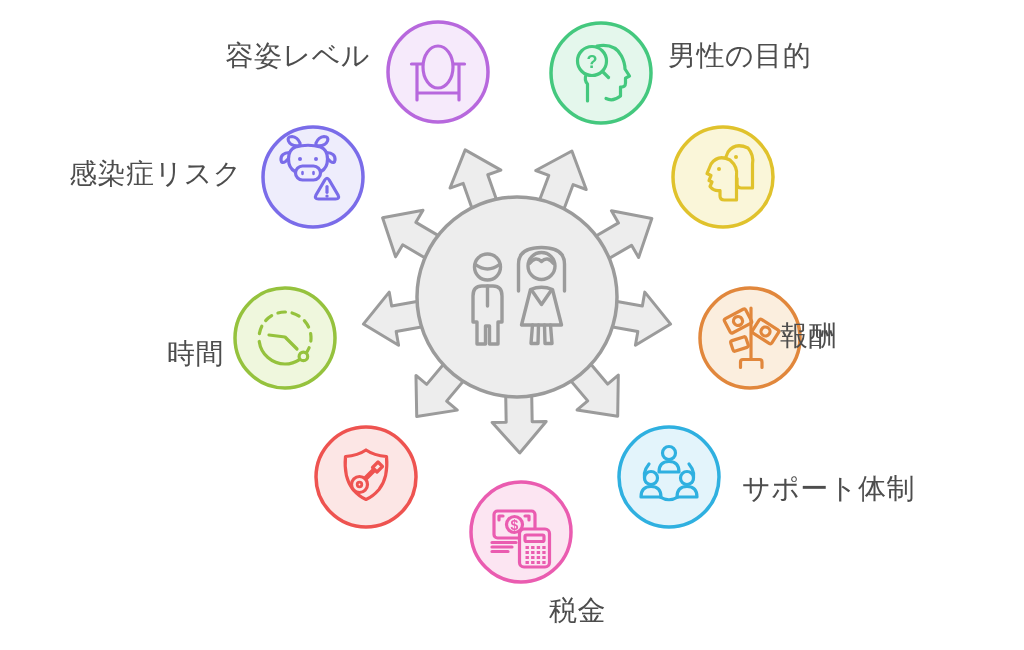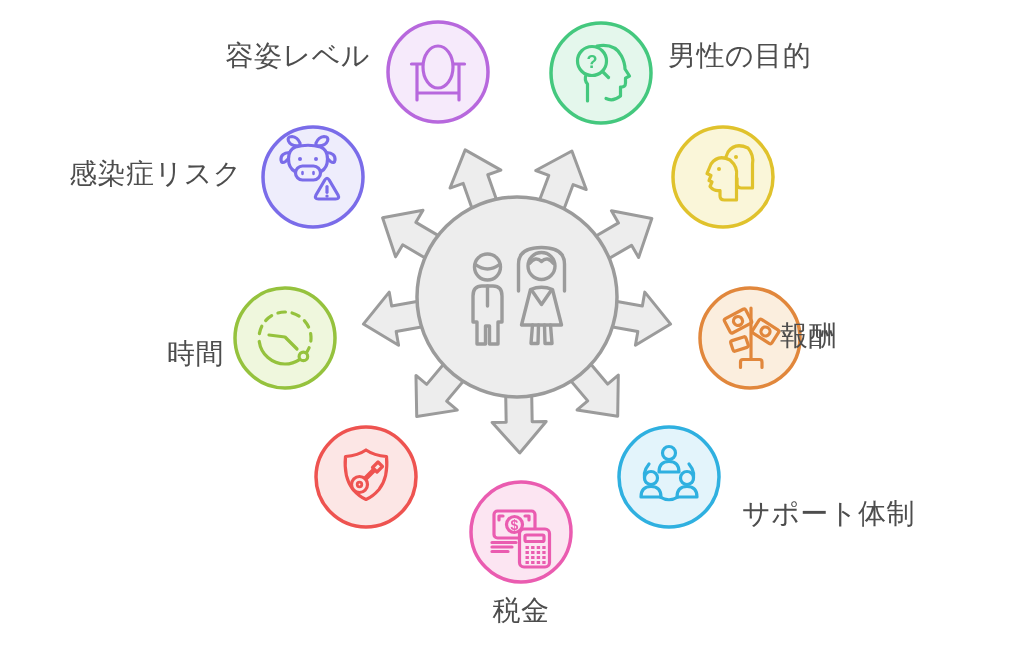--- a/index.html
+++ b/index.html
@@ -16,21 +16,21 @@
   .occ{fill:var(--fill);stroke:var(--stroke);stroke-width:3.2;stroke-linecap:round;stroke-linejoin:round;}
   .dot{fill:var(--stroke);stroke:none;}
   .glyph{fill:var(--stroke);stroke:none;font-weight:600;text-anchor:middle;font-family:"Liberation Sans","DejaVu Sans",sans-serif;}
   .hole{fill:none;stroke:var(--stroke);stroke-width:2.8;}
   .btnrow{fill:none;stroke:var(--stroke);stroke-width:3.2;stroke-dasharray:3.4 2.2;}
   .arc-solid{fill:none;stroke:var(--stroke);stroke-width:3.2;stroke-linecap:round;stroke-dasharray:116 244;stroke-dashoffset:-56;}
   .arc-dash{fill:none;stroke:var(--stroke);stroke-width:3.2;stroke-linecap:round;stroke-dasharray:17 15 17 15 17 15 17 15 17 15 17 15 17 151;stroke-dashoffset:-190;}
   .nlabel{position:absolute;color:var(--label-color,#4d4d4d);font-size:28px;line-height:37px;font-weight:500;white-space:nowrap;letter-spacing:0.5px;}
   .nlabel.wrap{white-space:normal;width:212px;}
   .nlabel.r{text-align:right;}
-  .nlabel.c{text-align:center;width:170px;}
+  .nlabel.c{text-align:right;width:170px;}
 </style>
 </head>
 <body style="--label-color: #4d4d4d; background: rgb(255, 255, 255);">
 
 <div class="stage">
 
   <svg class="hub" width="340" height="340" viewBox="-170 -170 340 340" style="--stroke: #9b9b9b; --fill: #ededed;">
     <g>
       <path class="arrow" transform="rotate(10)" d="M 88,-13 L 125,-13 L 125,-27 L 156,0 L 125,27 L 125,13 L 88,13 Z"></path>
       <path class="arrow" transform="rotate(49.8)" d="M 88,-13 L 125,-13 L 125,-27 L 156,0 L 125,27 L 125,13 L 88,13 Z"></path>
@@ -133,21 +133,21 @@
             <circle class="occ" cx="0" cy="-9" r="6.5"></circle>
             <path class="occ" d="M -10,10 Q -10,-0.5 0,-0.5 Q 10,-0.5 10,10 Z"></path>
           </g>
         <g transform="translate(18,10)">
             <circle class="occ" cx="0" cy="-9" r="6.5"></circle>
             <path class="occ" d="M -10,10 Q -10,-0.5 0,-0.5 Q 10,-0.5 10,10 Z"></path>
           </g>
       </g>
     </svg>
   </div>
-  <div class="nlabel" style="left:742px;top:495px">サポート体制</div>
+  <div class="nlabel" style="left:742px;top:470px">サポート体制</div>
 
   <div class="node" style="left: 466px; top: 477px; --stroke: #ea5cb0; --fill: #fce5f2;">
     <svg width="110" height="110" viewBox="-55 -55 110 110">
       <circle class="ring" r="50"></circle>
       <g>
         <rect class="ln" x="-27" y="-21" width="41" height="27" rx="3.5"></rect>
         <path class="ln" d="M -22,-12 L -22,-16 L -18,-16 M 4,-16 L 8,-16 L 8,-12"></path>
         <circle class="ln" cx="-6.5" cy="-7.5" r="8"></circle>
         <text class="glyph" x="-6.5" y="-2.5" font-size="14">$</text>
         <path class="ln" d="M -29,10.5 L -5,10.5 M -29,15 L -9,15 M -29,19.5 L -13,19.5"></path>

